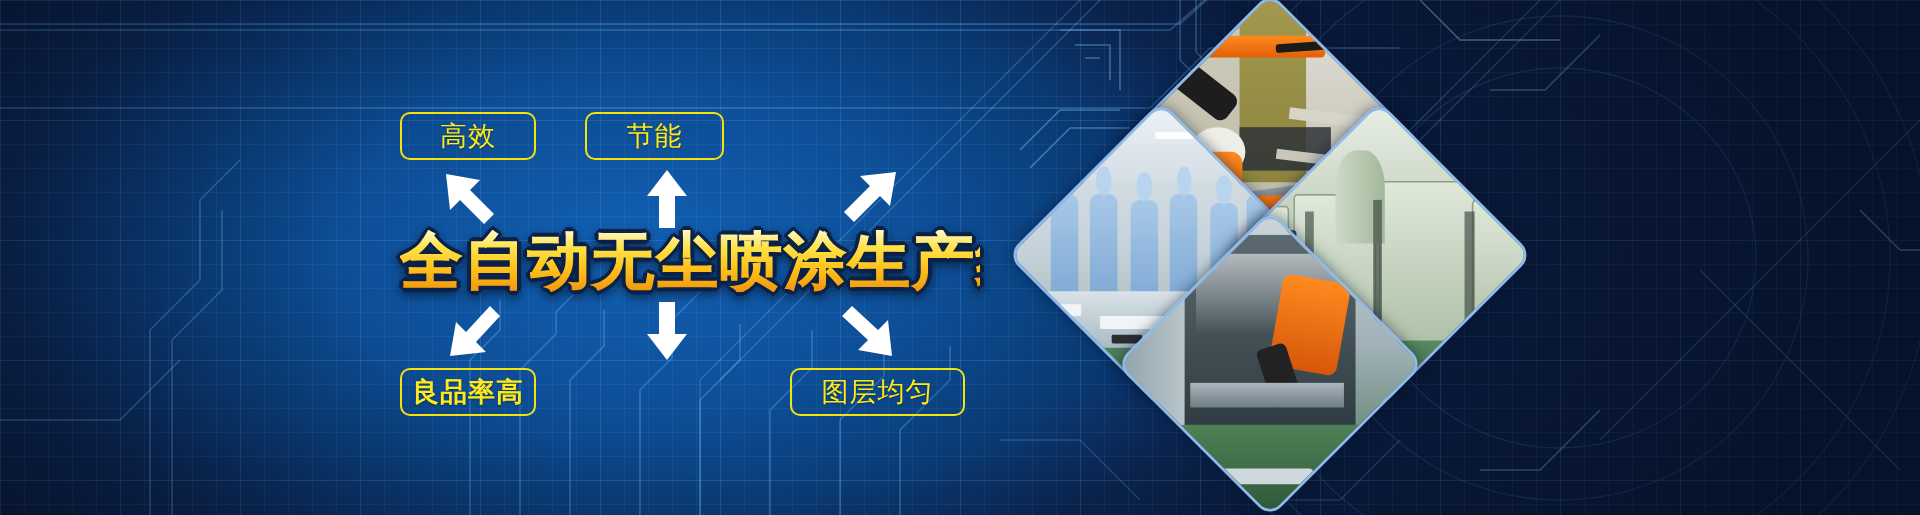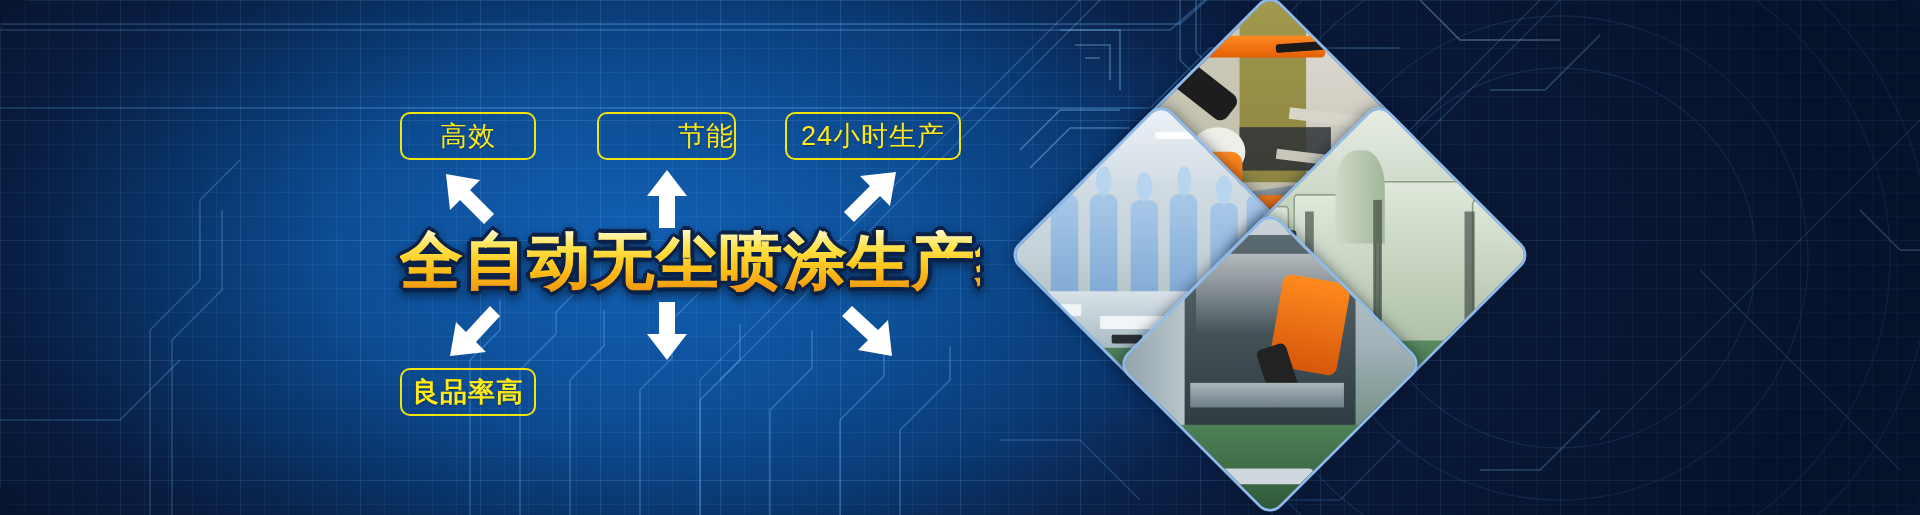--- a/index.html
+++ b/index.html
@@ -3,21 +3,20 @@
 <meta charset="utf-8">
 <style>
   html,body{margin:0;padding:0;background:#07142e;}
   body{font-family:"Liberation Sans","DejaVu Sans",sans-serif;}
 
   .banner{
     position:relative;
     width:1920px;height:515px;
     overflow:hidden;
     background:#000000;
-    border-radius:32px;
   }
 
   
   .bg-base{
     position:absolute;inset:0;
     background:
       radial-gradient(ellipse 780px 430px at 640px 250px, #1260b4 0%, #0d4e96 38%, #0a3a74 62%, #0b2550 82%, #0a1c3f 100%),
       linear-gradient(90deg,#101f44 0%, #0e2a57 12%, #0b3f7d 30%, #0c4a90 46%, #0b3d78 62%, #0a2450 78%, #071430 92%, #050f26 100%);
   }
   .bg-grid{
@@ -54,21 +53,21 @@
     font-size:27px;
     letter-spacing:1px;
     line-height:1;
     white-space:nowrap;
     background:rgba(12,70,138,.18);
     text-shadow:0 1px 2px rgba(0,0,0,.35);
   }
 
   
   .chip-1{left:400px;top:112px;width:136px;height:48px;}
-  .chip-2{left:597px;top:112px;width:139px;height:48px;justify-content:flex-end;}
+  .chip-2{left:585px;top:112px;width:139px;height:48px;}
   .chip-3{left:785px;top:112px;width:176px;height:48px;}
   
   .chip-4{left:400px;top:368px;width:136px;height:48px;font-weight:bold;}
   .chip-5{left:595px;top:368px;width:139px;height:48px;}
   .chip-6{left:790px;top:368px;width:175px;height:48px;}
 
   .headline{
     position:absolute;
     left:400px;top:230px;
     width:580px;
@@ -265,26 +264,26 @@
   <div class="bg-vignette"></div>
 
   <div class="diagram">
 
     <div class="chip chip-1">
       <span>高效</span>
     </div>
     <div class="chip chip-2">
       <span>节能</span>
     </div>
-    <div class="chip chip-3">
-      <span>24小时生产</span>
-    </div>
 
     <div class="chip chip-4">
       <span>良品率高</span>
+    </div>
+    <div class="chip chip-6">
+      <span>图层均匀</span>
     </div>
 
     <div class="arrow" style="left:440px;top:168px;">
       <svg width="60" height="62" viewBox="0 0 60 62">
         <path d="M6 6 L40 12 L30 22 L54 46 L44 56 L20 32 L10 42 Z" fill="#ffffff"></path>
       </svg>
     </div>
     <div class="arrow" style="left:645px;top:168px;">
       <svg width="44" height="62" viewBox="0 0 44 62">
         <path d="M22 2 L42 28 L30 28 L30 60 L14 60 L14 28 L2 28 Z" fill="#ffffff"></path>

